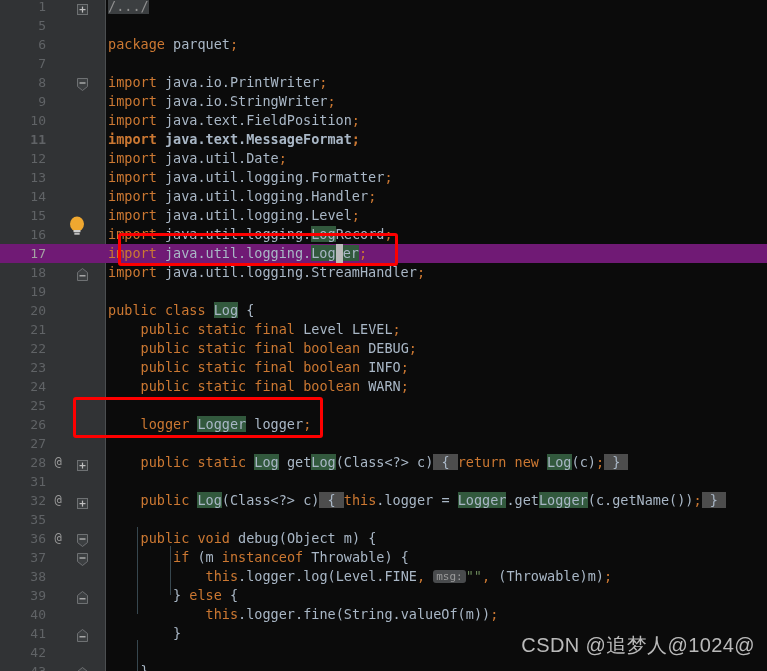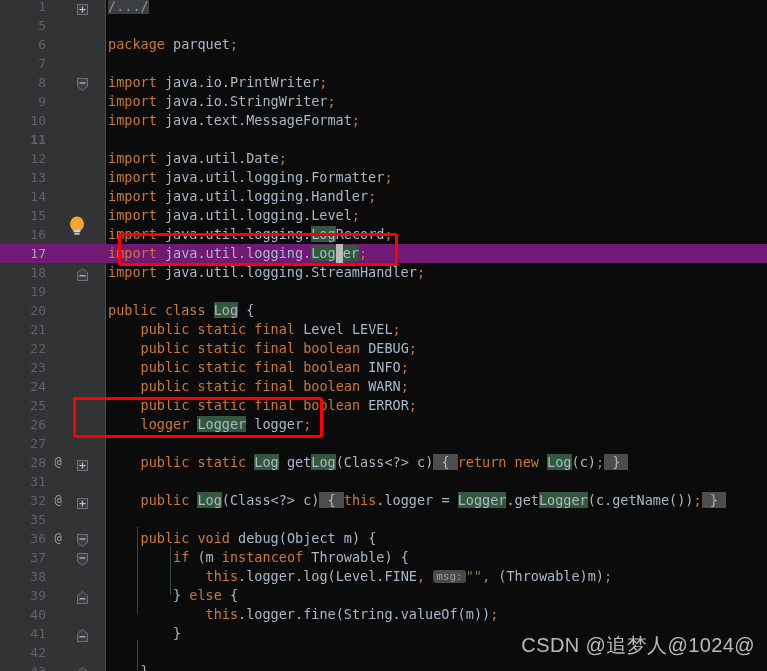--- a/index.html
+++ b/index.html
@@ -209,39 +209,39 @@
             <rect x="4.9" y="2.6" width="1.2" height="6" fill="#c0c0c0"></rect>
           </svg></div><div class="code"><span class="folded">/.../</span></div></div>
       <div class="row" style="top: 16px;"><div class="gnum">5</div><div class="code"></div></div>
       <div class="row" style="top: 35px;"><div class="gnum">6</div><div class="code"><span class="kw">package</span> <span class="id">parquet</span><span class="kw">;</span></div></div>
       <div class="row" style="top: 54px;"><div class="gnum">7</div><div class="code"></div></div>
       <div class="row" style="top: 73px;"><div class="gnum">8</div><div class="fold"><svg viewBox="0 0 11 13">
             <path d="M0.5 0.5 h10 v8 l-5 4 l-5 -4 z" fill="#3c3f41" stroke="#6e7173"></path>
             <rect x="2.5" y="4.4" width="6" height="1.2" fill="#c0c0c0"></rect>
           </svg></div><div class="code"><span class="kw">import</span> <span class="id">java.io.PrintWriter</span><span class="kw">;</span></div></div>
       <div class="row" style="top: 92px;"><div class="gnum">9</div><div class="code"><span class="kw">import</span> <span class="id">java.io.StringWriter</span><span class="kw">;</span></div></div>
-      <div class="row" style="top: 111px;"><div class="gnum">10</div><div class="code"><span class="kw">import</span> <span class="id">java.text.MessageFormat</span><span class="kw">;</span></div></div>
-      <div class="row" style="top: 130px; font-weight: bold;"><div class="gnum">11</div></div>
+      <div class="row" style="top: 111px;"><div class="gnum">10</div><div class="code"><span class="kw">import</span> <span class="id">java.text.FieldPosition</span><span class="kw">;</span></div></div>
+      <div class="row" style="top: 130px; font-weight: bold;"><div class="gnum">11</div><div class="code"><span class="kw">import</span> <span class="id">java.text.MessageFormat</span><span class="kw">;</span></div></div>
       <div class="row" style="top: 149px;"><div class="gnum">12</div><div class="code"><span class="kw">import</span> <span class="id">java.util.Date</span><span class="kw">;</span></div></div>
       <div class="row" style="top: 168px;"><div class="gnum">13</div><div class="code"><span class="kw">import</span> <span class="id">java.util.logging.Formatter</span><span class="kw">;</span></div></div>
       <div class="row" style="top: 187px;"><div class="gnum">14</div><div class="code"><span class="kw">import</span> <span class="id">java.util.logging.Handler</span><span class="kw">;</span></div></div>
       <div class="row" style="top: 206px;"><div class="gnum">15</div><div class="code"><span class="kw">import</span> <span class="id">java.util.logging.Level</span><span class="kw">;</span></div></div>
       <div class="row" style="top: 225px;"><div class="gnum">16</div><div class="code"><span class="kw">import</span> <span class="id">java.util.logging.</span><span class="hl">Log</span><span class="id">Record</span><span class="kw">;</span></div></div>
       <div class="row current" style="top: 244px;"><div class="gnum">17</div><div class="code"><span class="kw">import</span> <span class="id">java.util.logging.</span><span class="hl">Log</span><span class="hl"><span class="caret">g</span></span><span class="hl">er</span><span class="kw">;</span></div></div>
       <div class="row" style="top: 263px;"><div class="gnum">18</div><div class="fold"><svg viewBox="0 0 11 13">
             <path d="M5.5 0.5 l5 4 v8 h-10 v-8 z" fill="#3c3f41" stroke="#6e7173"></path>
             <rect x="2.5" y="7.2" width="6" height="1.2" fill="#c0c0c0"></rect>
           </svg></div><div class="code"><span class="kw">import</span> <span class="id">java.util.logging.StreamHandler</span><span class="kw">;</span></div></div>
       <div class="row" style="top: 282px; padding-left: 40px;"><div class="gnum">19</div><div class="code"></div></div>
       <div class="row" style="top: 301px; padding-left: 22px;"><div class="gnum">20</div><div class="code"><span class="kw">public</span> <span class="kw">class</span> <span class="hl">Log</span> <span class="punc">{</span></div></div>
       <div class="row" style="top: 320px; padding-left: 40px;"><div class="gnum">21</div><div class="code">    <span class="kw">public</span> <span class="kw">static</span> <span class="kw">final</span> <span class="id">Level</span> <span class="id">LEVEL</span><span class="kw">;</span></div></div>
       <div class="row" style="top: 339px;"><div class="gnum">22</div><div class="code">    <span class="kw">public</span> <span class="kw">static</span> <span class="kw">final</span> <span class="kw">boolean</span> <span class="id">DEBUG</span><span class="kw">;</span></div></div>
       <div class="row" style="top: 358px;"><div class="gnum">23</div><div class="code">    <span class="kw">public</span> <span class="kw">static</span> <span class="kw">final</span> <span class="kw">boolean</span> <span class="id">INFO</span><span class="kw">;</span></div></div>
       <div class="row" style="top: 377px;"><div class="gnum">24</div><div class="code">    <span class="kw">public</span> <span class="kw">static</span> <span class="kw">final</span> <span class="kw">boolean</span> <span class="id">WARN</span><span class="kw">;</span></div></div>
-      <div class="row" style="top: 396px;"><div class="gnum">25</div><div class="code">    <span class="kw">public</span> <span class="kw">static</span> <span class="kw">final</span> <span class="kw">boolean</span> <span class="id">ERROR</span><span class="kw">;</span></div></div>
+      <div class="row" style="top: 396px;"><div class="gnum">25</div></div>
       <div class="row" style="top: 415px;"><div class="gnum">26</div><div class="code">    <span class="kw">logger</span> <span class="hl">Logger</span> <span class="id">logger</span><span class="kw">;</span></div></div>
       <div class="row" style="top: 434px;"><div class="gnum">27</div><div class="code"></div></div>
       <div class="row" style="top: 453px; padding-left: 32px;"><div class="gnum">28</div><div class="ann">@</div><div class="fold"><svg viewBox="0 0 11 11">
             <rect x="0.5" y="0.5" width="10" height="10" fill="#3c3f41" stroke="#6e7173"></rect>
             <rect x="2.5" y="5" width="6" height="1.2" fill="#c0c0c0"></rect>
             <rect x="4.9" y="2.6" width="1.2" height="6" fill="#c0c0c0"></rect>
           </svg></div><div class="code">    <span class="kw">public</span> <span class="kw">static</span> <span class="hl">Log</span> <span class="id">get</span><span class="hl">Log</span><span class="punc">(</span><span class="id">Class</span><span class="punc">&lt;?&gt;</span> <span class="id">c</span><span class="punc">)</span><span class="bracehl"> { </span><span class="kw">return</span> <span class="kw">new</span> <span class="hl">Log</span><span class="punc">(</span><span class="id">c</span><span class="punc">)</span><span class="kw">;</span><span class="bracehl"> } </span></div></div>
       <div class="row" style="top: 472px;"><div class="gnum">31</div><div class="code"></div></div>
       <div class="row" style="top: 491px;"><div class="gnum">32</div><div class="ann">@</div><div class="fold"><svg viewBox="0 0 11 11">
             <rect x="0.5" y="0.5" width="10" height="10" fill="#3c3f41" stroke="#6e7173"></rect>

